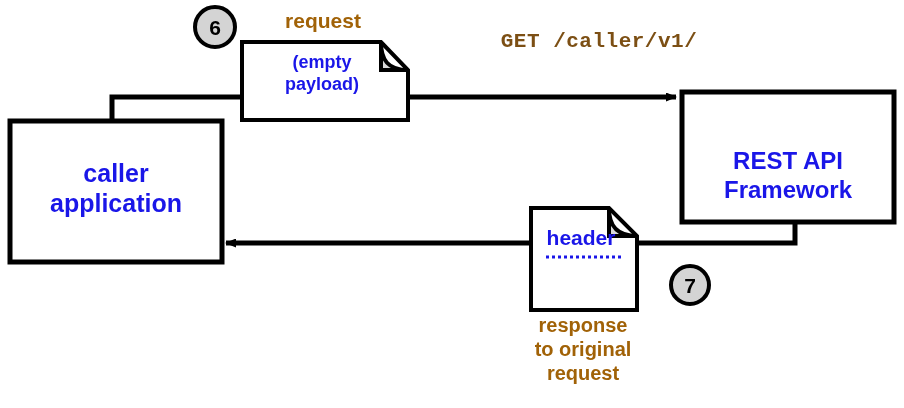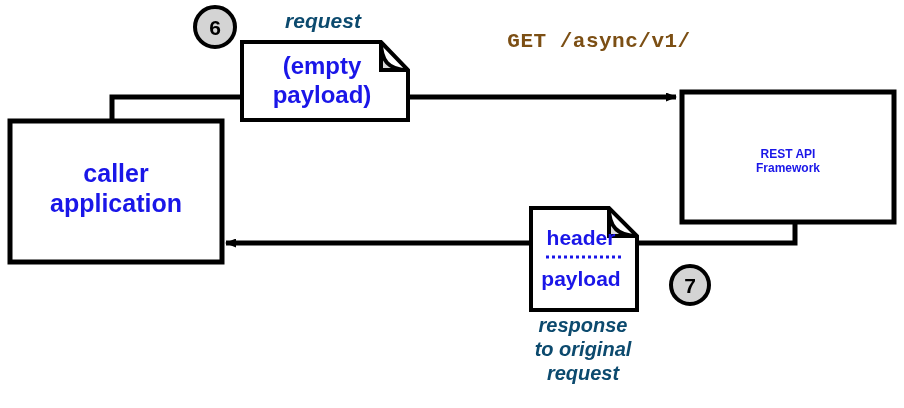--- a/index.html
+++ b/index.html
@@ -29,22 +29,21 @@
     text-align: center;
     font-weight: bold;
     line-height: 1.2;
     white-space: pre-line;
     pointer-events: none;
   }
   .lbl-blue {
     color: #1a16e8;
   }
   .lbl-black {
-    color: #0c4a6e;
-    font-style: italic;
+    color: #a16207;
   }
   .lbl-brown {
     color: #7c4f14;
     font-family: "Liberation Mono", monospace;
     letter-spacing: 0.5px;
   }
   .badge-num {
     position: absolute;
     text-align: center;
     font-weight: bold;
@@ -57,28 +56,28 @@
     left: 10px;
     top: 158px;
     width: 212px;
     font-size: 25px;
   }
   
   #rest-api-framework-label {
     left: 682px;
     top: 147px;
     width: 212px;
-    font-size: 12px;
+    font-size: 24px;
   }
   
   #empty-payload-label {
     left: 242px;
     top: 52px;
     width: 160px;
-    font-size: 24px;
+    font-size: 18px;
   }
   
   #header-label {
     left: 531px;
     top: 225px;
     width: 100px;
     font-size: 21px;
   }
   
   #payload-label {
@@ -163,31 +162,30 @@
     <circle cx="215" cy="27" r="20" fill="#d4d4d4" stroke="#000000" stroke-width="4"></circle>
 
     <circle cx="690" cy="285" r="19" fill="#d4d4d4" stroke="#000000" stroke-width="4"></circle>
   </svg>
 
   <div class="node-label lbl-black" id="request-caption">request</div>
 
   <div class="node-label lbl-blue" id="empty-payload-label">(empty
 payload)</div>
 
-  <div class="node-label lbl-brown" id="get-url-text"><span>GET /async/v1/</span><br></div>
+  <div class="node-label lbl-brown" id="get-url-text"><span>GET /caller/v1/</span><br></div>
 
   <div class="node-label lbl-blue" id="caller-application-label">caller
 application</div>
 
   <div class="node-label lbl-blue" id="rest-api-framework-label">REST API
 Framework</div>
 
   <div class="node-label lbl-blue" id="header-label">header</div>
 
-  <div class="node-label lbl-blue" id="payload-label">payload</div>
 
   <div class="node-label lbl-black" id="response-caption">response
 to original
 request</div>
 
   <div class="badge-num" id="badge-6-number">6</div>
 
   <div class="badge-num" id="badge-7-number">7</div>
 
 </div>

